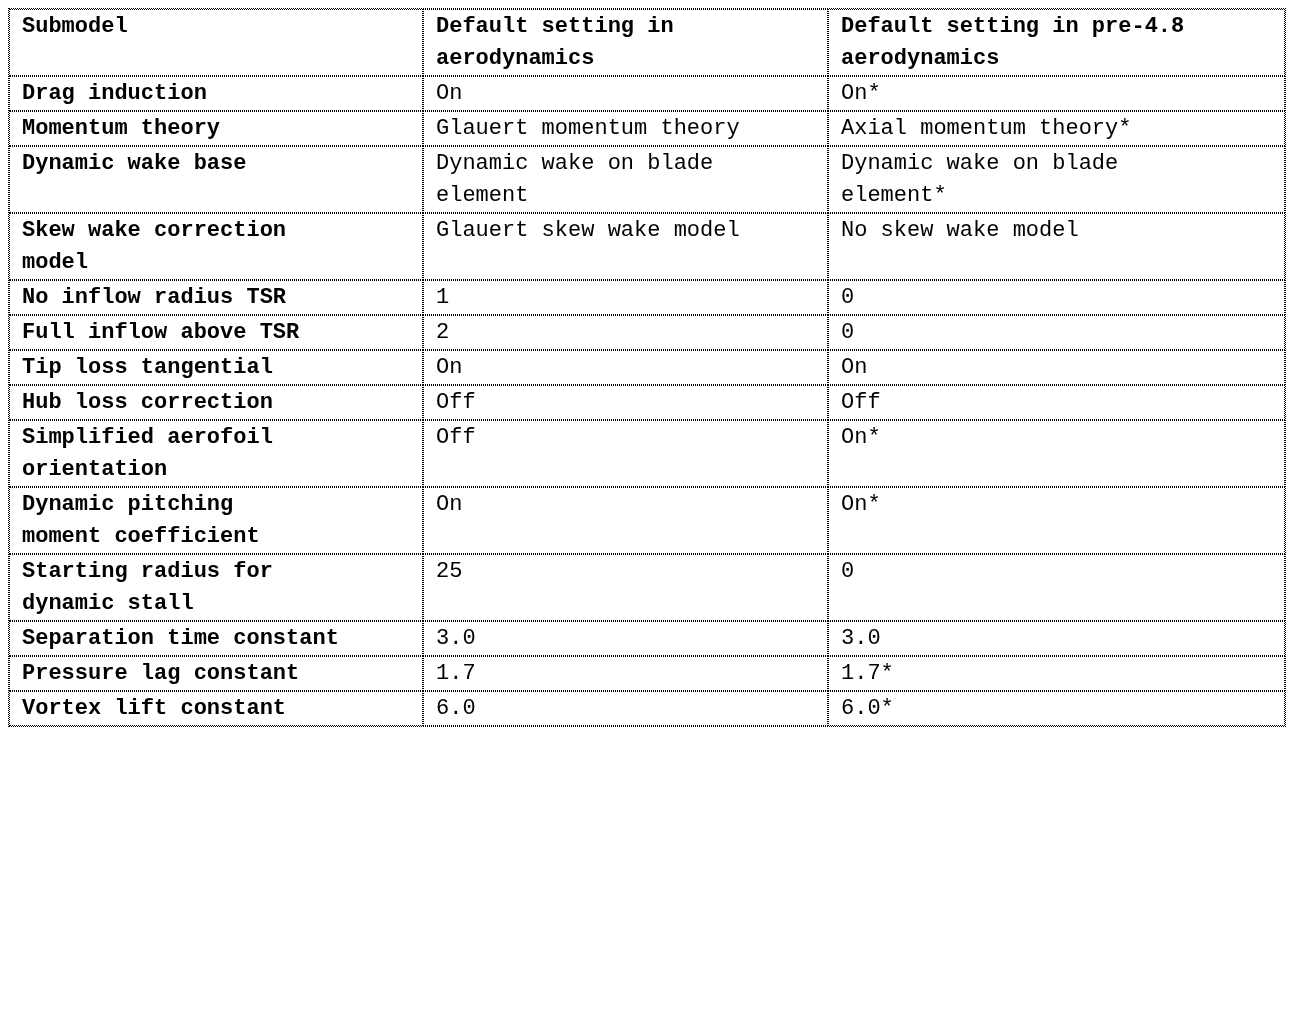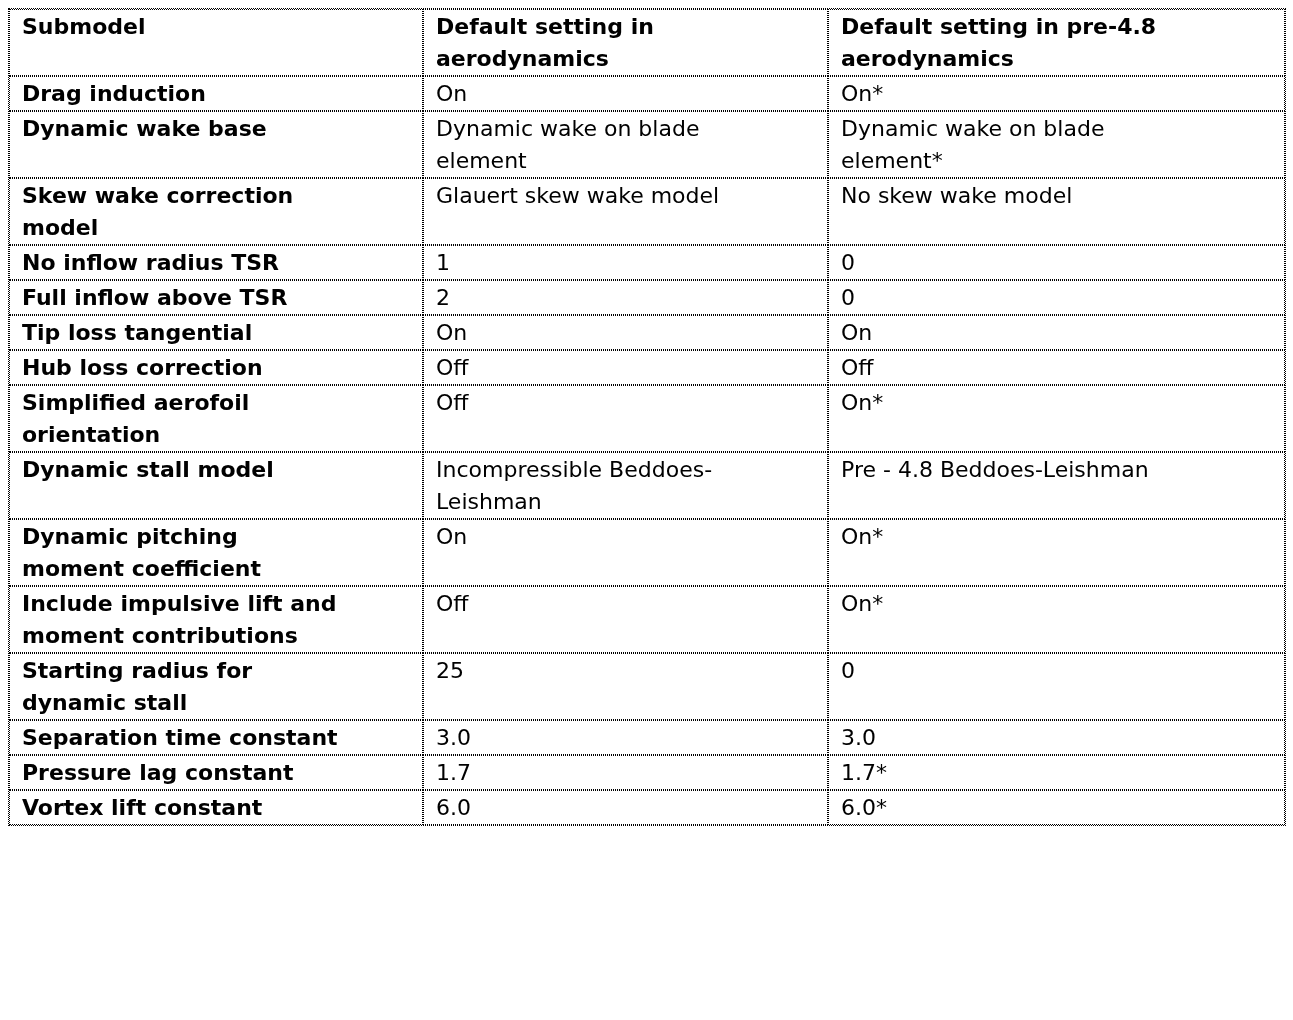--- a/index.html
+++ b/index.html
@@ -28,20 +28,21 @@
   th, td {
     border: 1px dotted #000000;
     vertical-align: top;
     text-align: left;
     font-size: 22px;
     line-height: 32px;
     padding: 1px 6px 0px 12px;
     white-space: pre-wrap;
     overflow: hidden;
     font-weight: normal;
+    font-family: Liberation Mono, monospace;
   }
   th, td.rowhead {
     font-weight: bold;
   }
 </style>
 </head>
 <body>
 
 <table class="settings-table">
   <colgroup>
@@ -56,20 +57,25 @@
 aerodynamics</th>
       <th>Default setting in pre-4.8
 aerodynamics</th>
     </tr>
   </thead>
   <tbody>
     <tr>
       <td class="rowhead">Drag induction</td>
       <td>On</td>
       <td>On*</td>
+    </tr>
+    <tr>
+      <td class="rowhead">Momentum theory</td>
+      <td>Glauert momentum theory</td>
+      <td>Axial momentum theory*</td>
     </tr>
     <tr>
       <td class="rowhead">Dynamic wake base</td>
       <td>Dynamic wake on blade
 element</td>
       <td>Dynamic wake on blade
 element*</td>
     </tr>
     <tr>
       <td class="rowhead">Skew wake correction
@@ -97,35 +103,23 @@
       <td>Off</td>
       <td>Off</td>
     </tr>
     <tr>
       <td class="rowhead">Simplified aerofoil
 orientation</td>
       <td>Off</td>
       <td>On*</td>
     </tr>
     <tr>
-      <td class="rowhead">Dynamic stall model</td>
-      <td>Incompressible Beddoes-
-Leishman</td>
-      <td>Pre - 4.8 Beddoes-Leishman</td>
-    </tr>
-    <tr>
       <td class="rowhead">Dynamic pitching
 moment coefficient</td>
       <td>On</td>
-      <td>On*</td>
-    </tr>
-    <tr>
-      <td class="rowhead">Include impulsive lift and
-moment contributions</td>
-      <td>Off</td>
       <td>On*</td>
     </tr>
     <tr>
       <td class="rowhead">Starting radius for
 dynamic stall</td>
       <td>25</td>
       <td>0</td>
     </tr>
     <tr>
       <td class="rowhead">Separation time constant</td>

